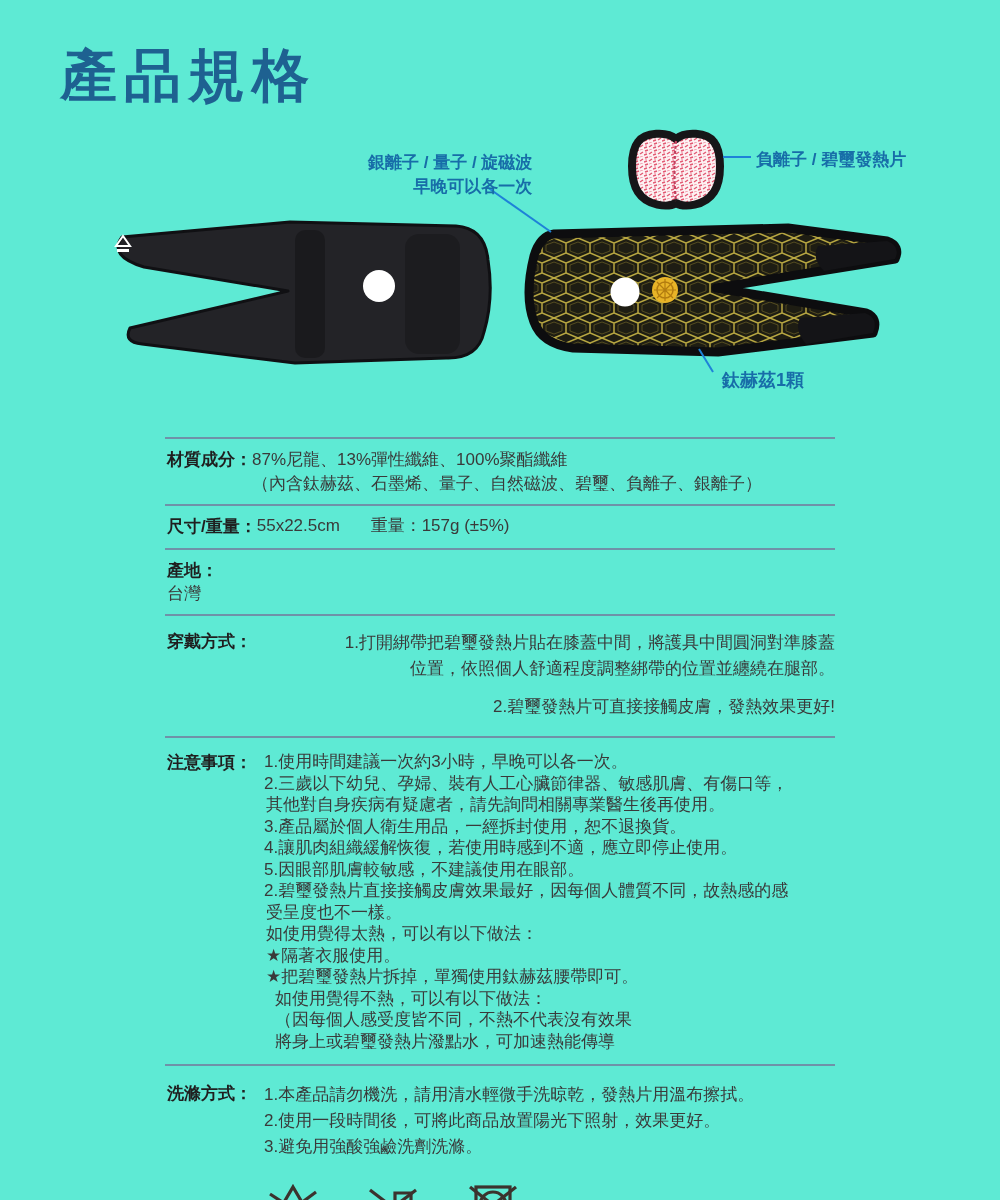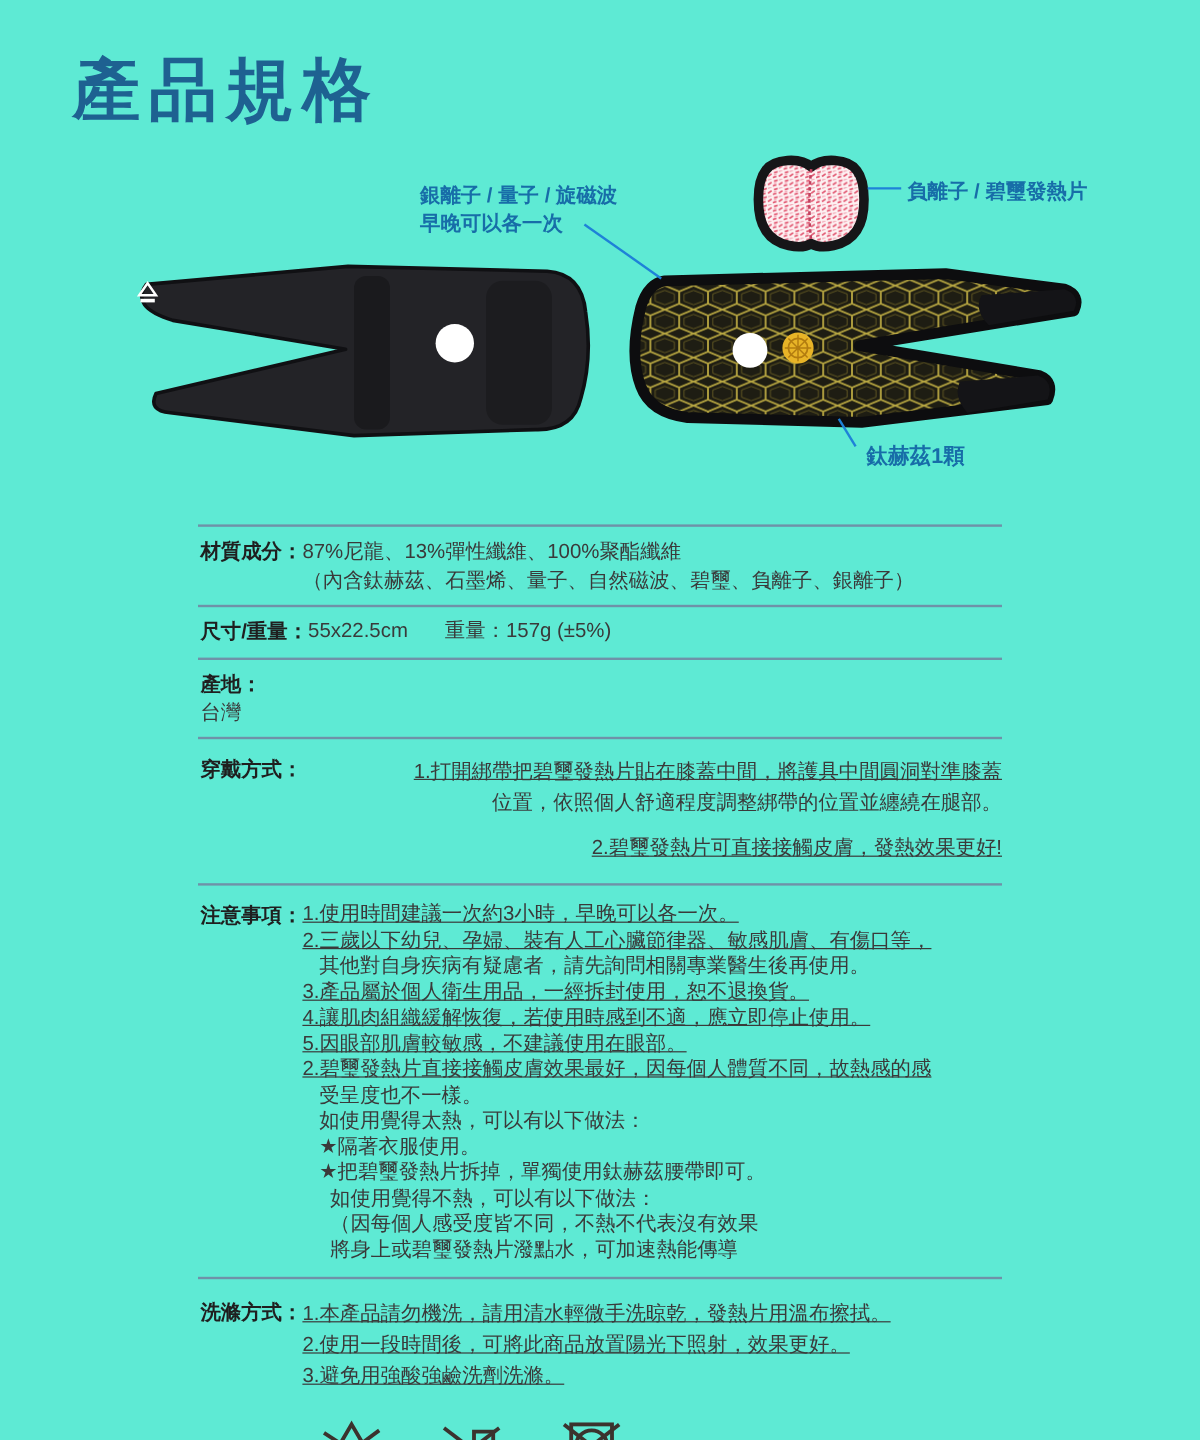--- a/index.html
+++ b/index.html
@@ -18,21 +18,21 @@
 
   .page-title{
     position:absolute;left:60px;top:44px;
     font-size:57px;font-weight:bold;color:var(--accent);
     letter-spacing:7px;line-height:1.1;
   }
 
   
   .diagram{position:absolute;left:0;top:120px;width:1000px;height:300px;}
   .callout{position:absolute;color:var(--callout);font-weight:bold;font-size:17px;}
-  .callout-graphene{left:350px;top:31px;line-height:24px;}
+  .callout-graphene{left:368px;top:31px;line-height:24px;text-align:right;}
   .callout-tourmaline{left:756px;top:28px;}
   .callout-terahertz{left:722px;top:248px;font-size:18px;}
   .leader-overlay{position:absolute;left:0;top:0;width:1000px;height:300px;pointer-events:none;}
   .pad-svg{position:absolute;left:626px;top:8px;}
   .brace-left-svg{position:absolute;left:90px;top:90px;}
   .brace-right-svg{position:absolute;left:518px;top:98px;}
 
   
   .spec{position:absolute;left:165px;top:437px;width:670px;}
   .row{display:flex;border-top:2px solid var(--rule);padding:9px 0 10px 2px;font-size:17px;}
@@ -42,21 +42,21 @@
   .row-materials .row-content div{line-height:24px;}
   .row-size .row-content{line-height:22px;}
   .weight-part{margin-left:26px;}
   .row-origin{padding-bottom:9px;flex-direction:column;}
   .row-wearing{padding-top:14px;padding-bottom:16px;text-align:right;}
   .row-wearing .t-line{line-height:26px;}
   .row-notice{padding-top:13px;padding-bottom:12px;}
   .row-notice .t-line{line-height:21.5px;}
   .row-washing{padding-top:16px;padding-bottom:26px;}
   .row-washing .t-line{line-height:26px;}
-  .ind0{margin-left:0;text-decoration:underline;}
+  .ind0{margin-left:12px;}
   .ind1{margin-left:14px;}
   .ind2{margin-left:23px;}
   .gap{margin-top:12px;}
 
   
   .care-icons{display:flex;gap:34px;margin:22px 0 0 8px;}
   .care-icon{width:66px;text-align:center;}
   .care-icon svg{display:block;margin:0 auto;}
 </style>
 </head>

